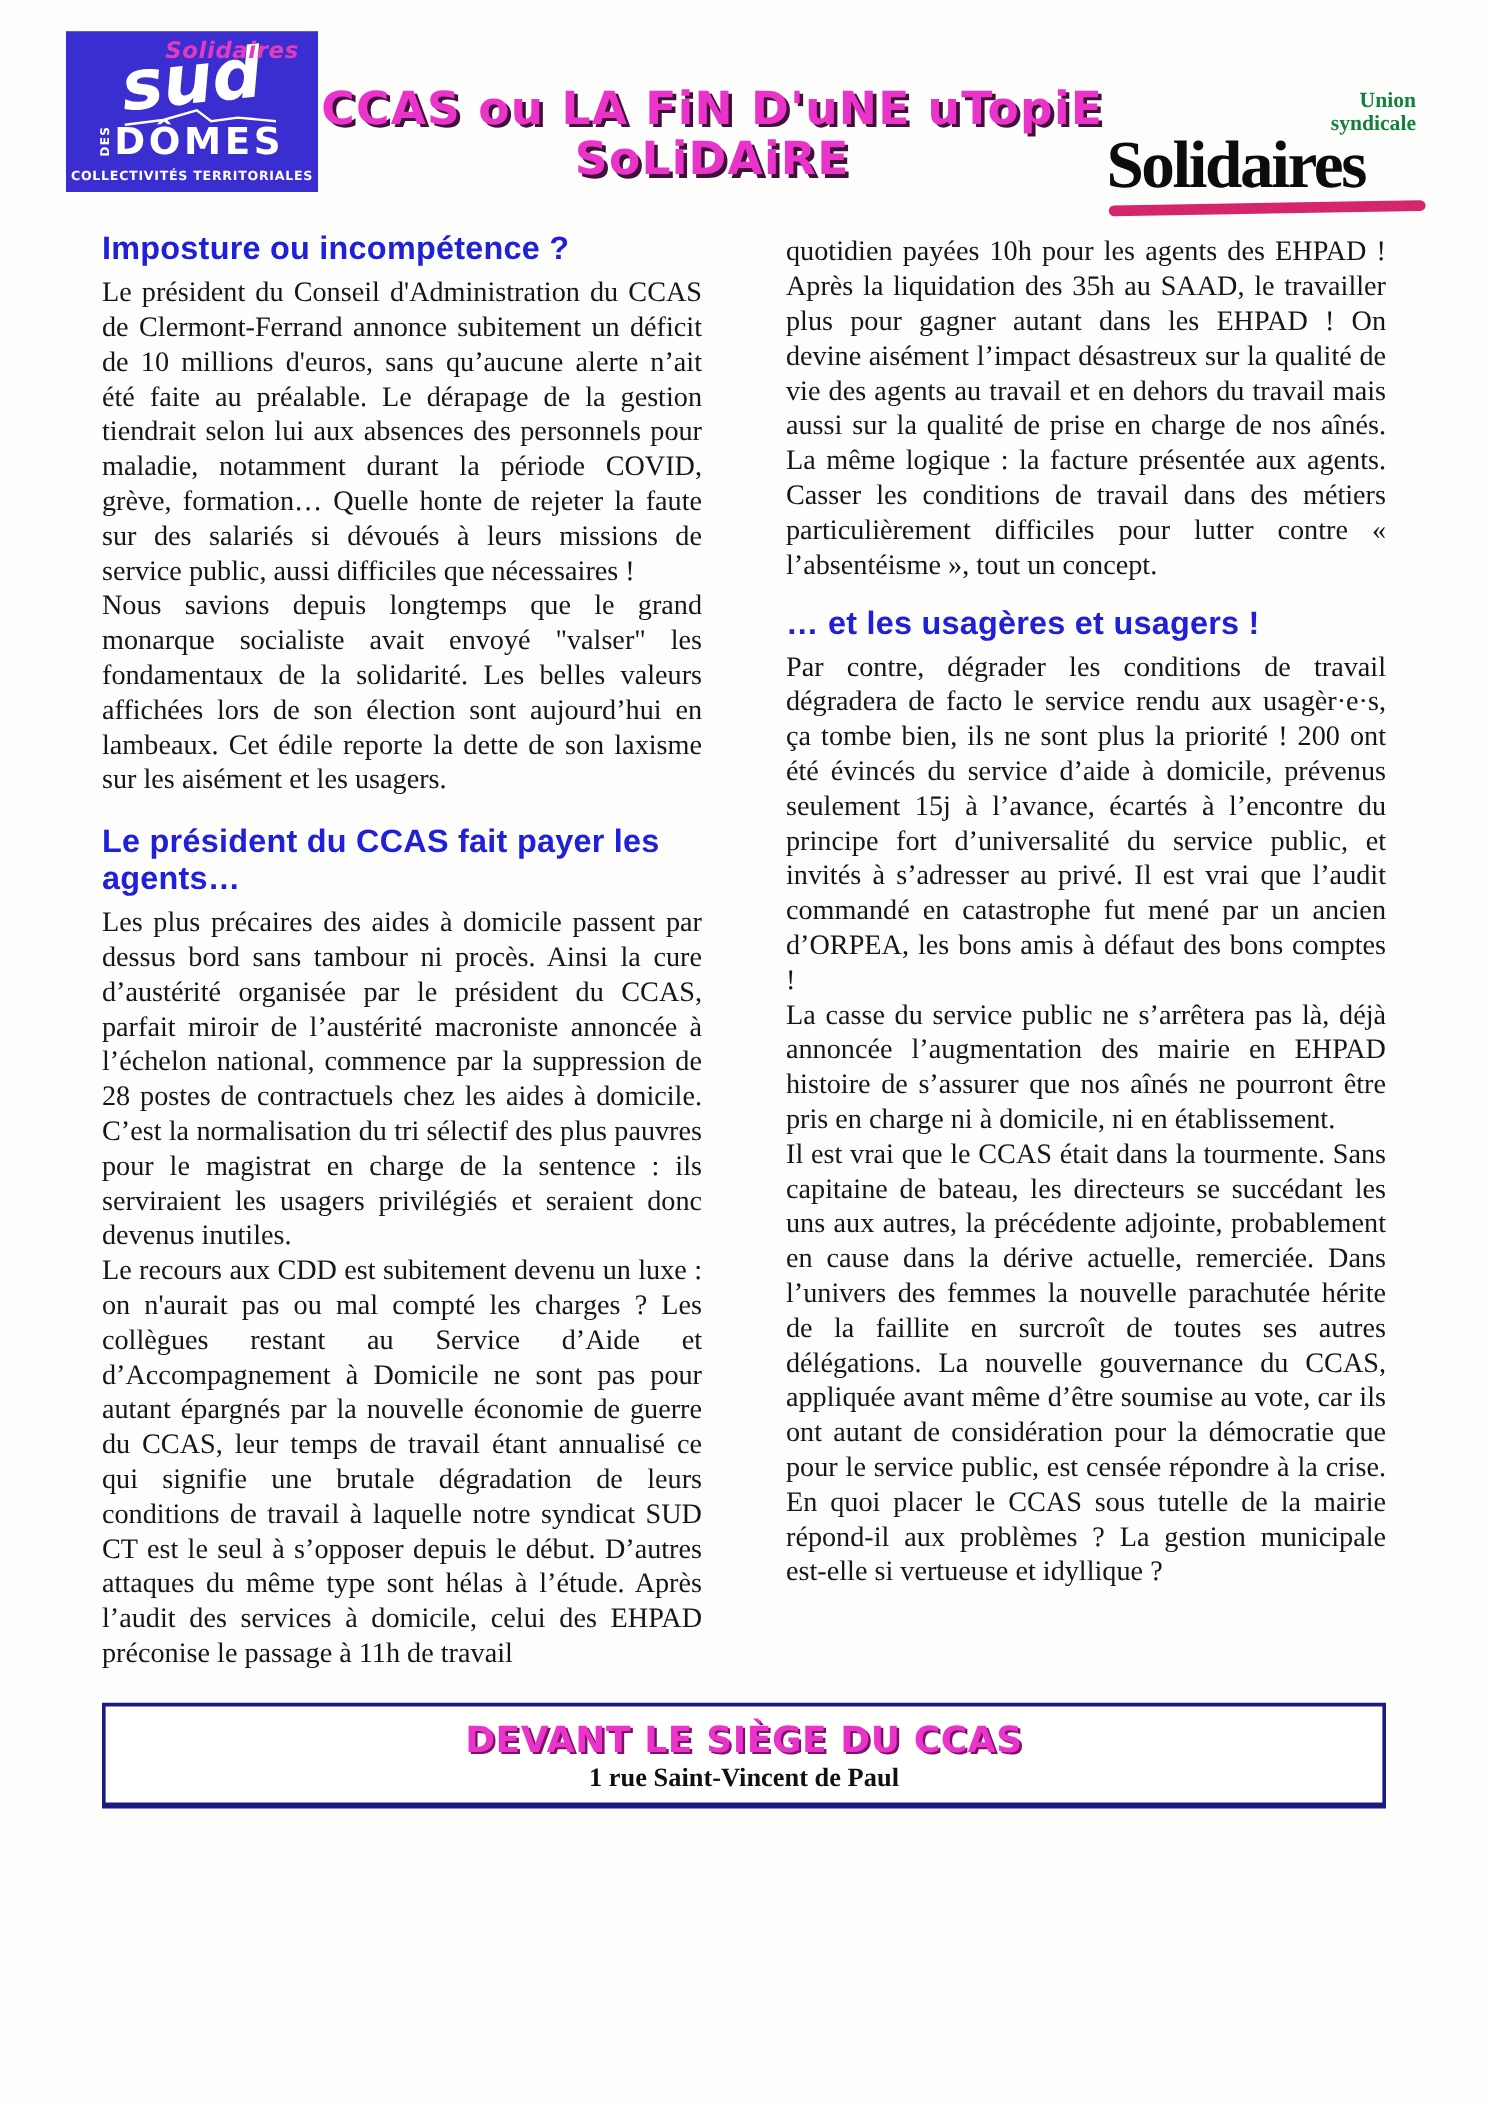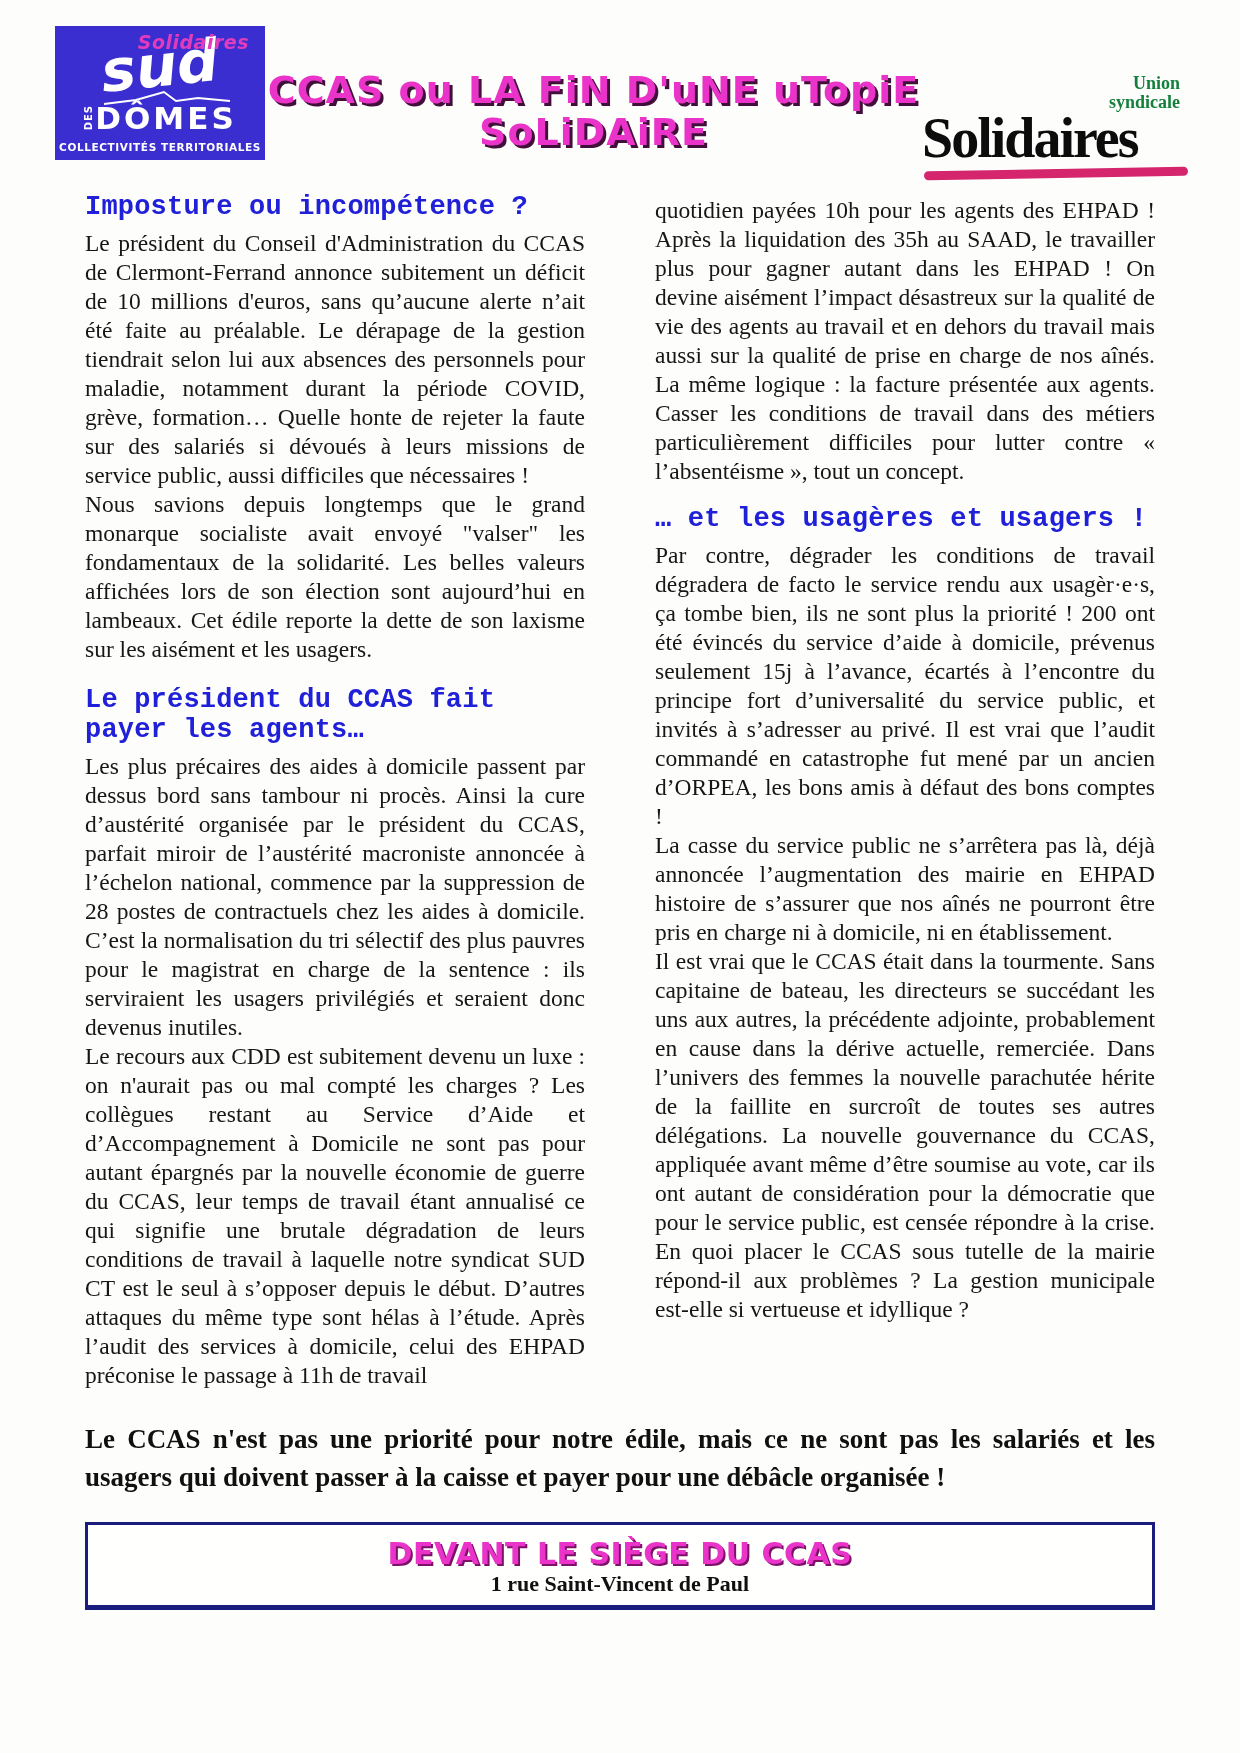--- a/index.html
+++ b/index.html
@@ -45,21 +45,21 @@
   .sg-underline { height:9px; background:#d4256d; border-radius:5px;
     margin:4px 2px 0; transform:rotate(-1deg); }
 
   
   .columns { display:flex; gap:70px; padding:12px 85px 0; }
   .col { flex:1 1 0; }
   .col p {
     font-size:23.5px; line-height:29px; text-align:justify; color:#161616;
   }
   .col h2 {
-    font-family:Liberation Mono, monospace; font-weight:bold; font-size:27px;
+    font-family:Liberation Sans, sans-serif; font-weight:bold; font-size:27px;
     color:#2020d8; letter-spacing:.2px; margin:2px 0 7px;
   }
   .col h2.mid { margin-top:21px; }
   .col-right { padding-top:6px; }
   .col-right h2 { margin-top:18px; }
 
   
   .closing {
     margin:30px 85px 0; font-weight:bold; font-size:27px; line-height:38px;
     text-align:justify; color:#101010;
@@ -124,20 +124,19 @@
     <section class="col col-right">
       <p>quotidien payées 10h pour les agents des EHPAD ! Après la liquidation des 35h au SAAD, le travailler plus pour gagner autant dans les EHPAD !  On devine aisément l’impact désastreux sur la qualité de vie des agents au travail et en dehors du travail mais aussi sur la qualité de prise en charge de nos aînés. La même logique : la facture présentée aux agents. Casser les conditions de travail dans des métiers particulièrement difficiles pour lutter contre « l’absentéisme », tout un concept.</p>
       <h2>… et les usagères et usagers !</h2>
       <p>Par contre, dégrader les conditions de travail dégradera de facto le service rendu aux usagèr·e·s, ça tombe bien, ils ne sont plus la priorité !  200 ont été évincés du service d’aide à domicile, prévenus seulement 15j à l’avance, écartés à l’encontre du principe fort d’universalité du service public, et invités à s’adresser au privé. Il est vrai que l’audit commandé en catastrophe fut mené par un ancien d’ORPEA, les bons amis à défaut des bons comptes !</p>
       <p>La casse du service public ne s’arrêtera pas là, déjà annoncée l’augmentation des mairie en EHPAD histoire de s’assurer que nos aînés ne pourront être pris en charge ni à domicile, ni en établissement.</p>
       <p>Il est vrai que le CCAS était dans la tourmente. Sans capitaine de bateau, les directeurs se succédant les uns aux autres, la précédente adjointe, probablement en cause dans la dérive actuelle, remerciée.  Dans l’univers des femmes la nouvelle  parachutée hérite de la faillite en surcroît de toutes ses autres délégations. La nouvelle gouvernance du CCAS, appliquée avant même d’être soumise au vote, car ils ont autant de considération pour la démocratie que pour le service public, est censée répondre à la crise. En quoi placer le CCAS sous tutelle de la mairie répond-il aux problèmes ?  La gestion municipale est-elle si vertueuse et idyllique ?</p>
     </section>
 
   </div>
 
-  <p class="closing">Le CCAS n'est pas une priorité pour notre édile, mais ce ne sont pas les salariés et les usagers qui doivent passer à la caisse et payer pour une débâcle organisée !</p>
 
   <div class="banner">
     <div class="banner-line banner-line2">DEVANT LE SIÈGE DU CCAS</div>
     <div class="banner-address">1 rue Saint-Vincent de Paul</div>
   </div>
 
 </div>
 
 </body></html>

